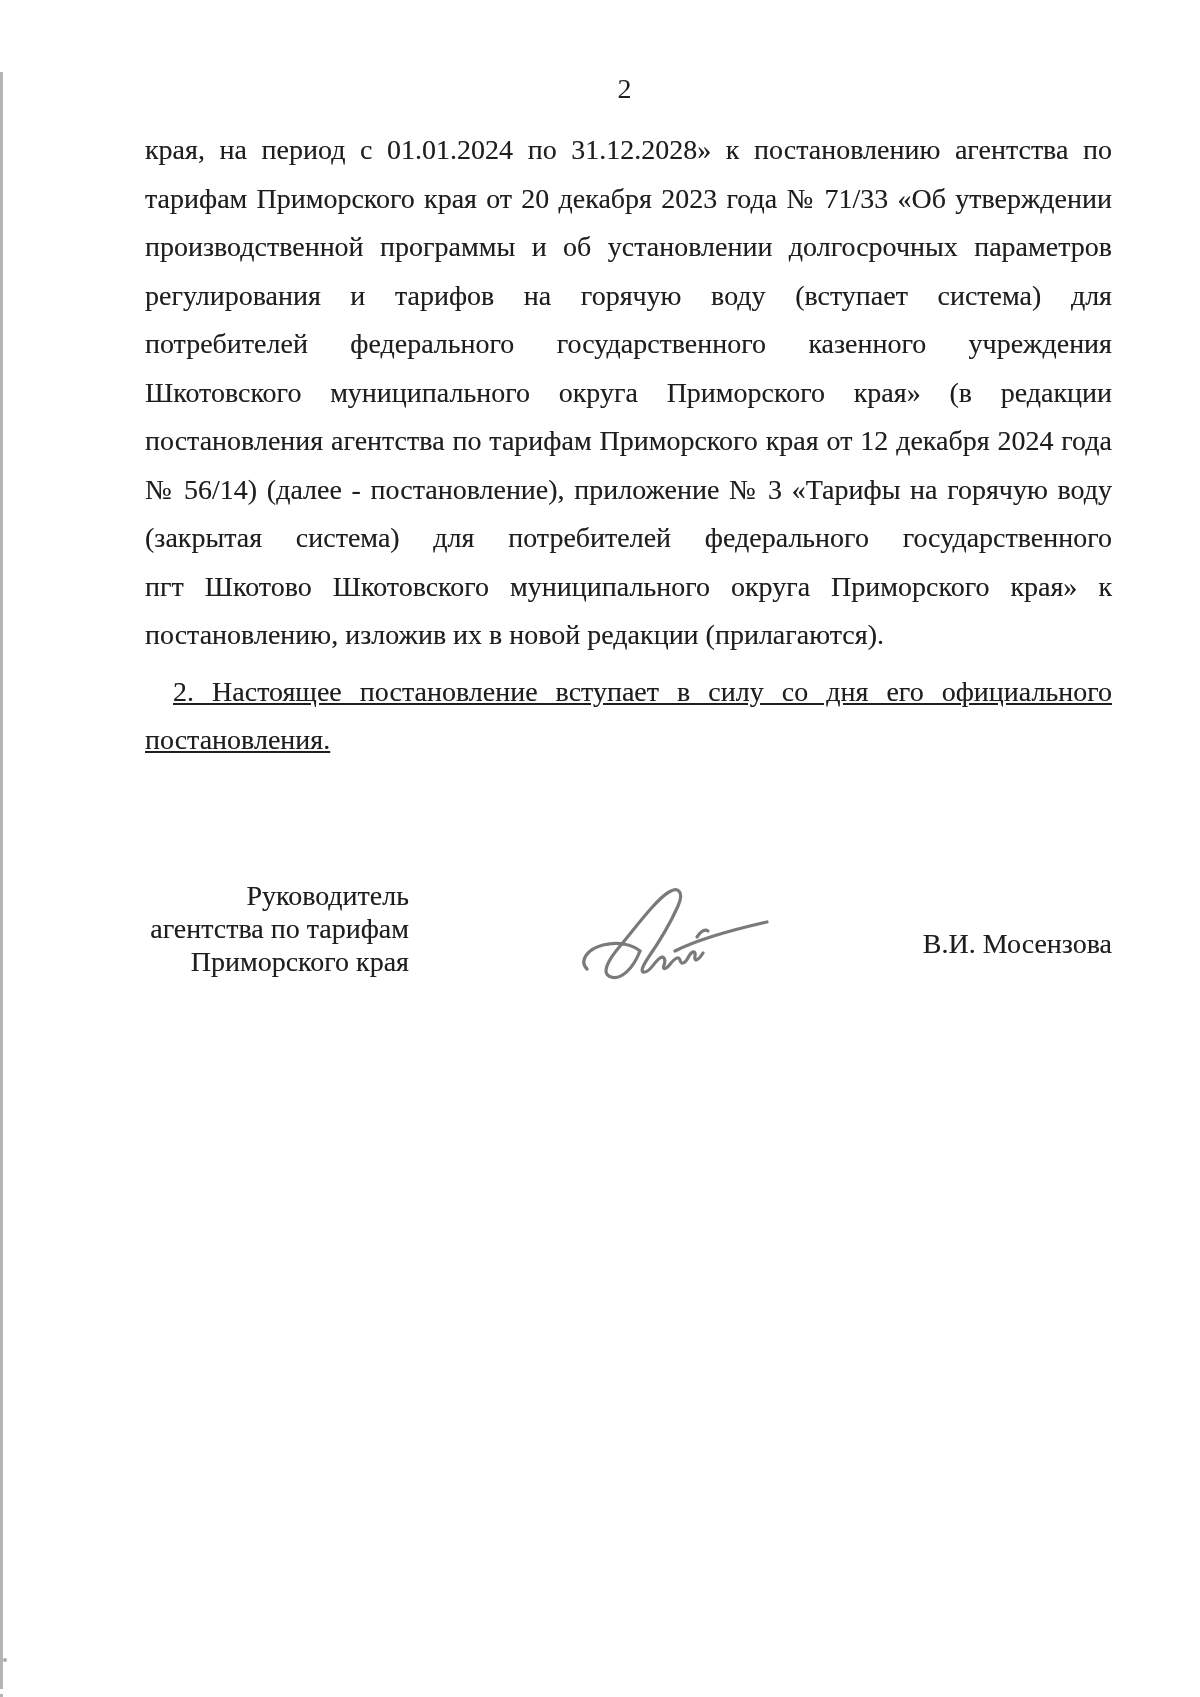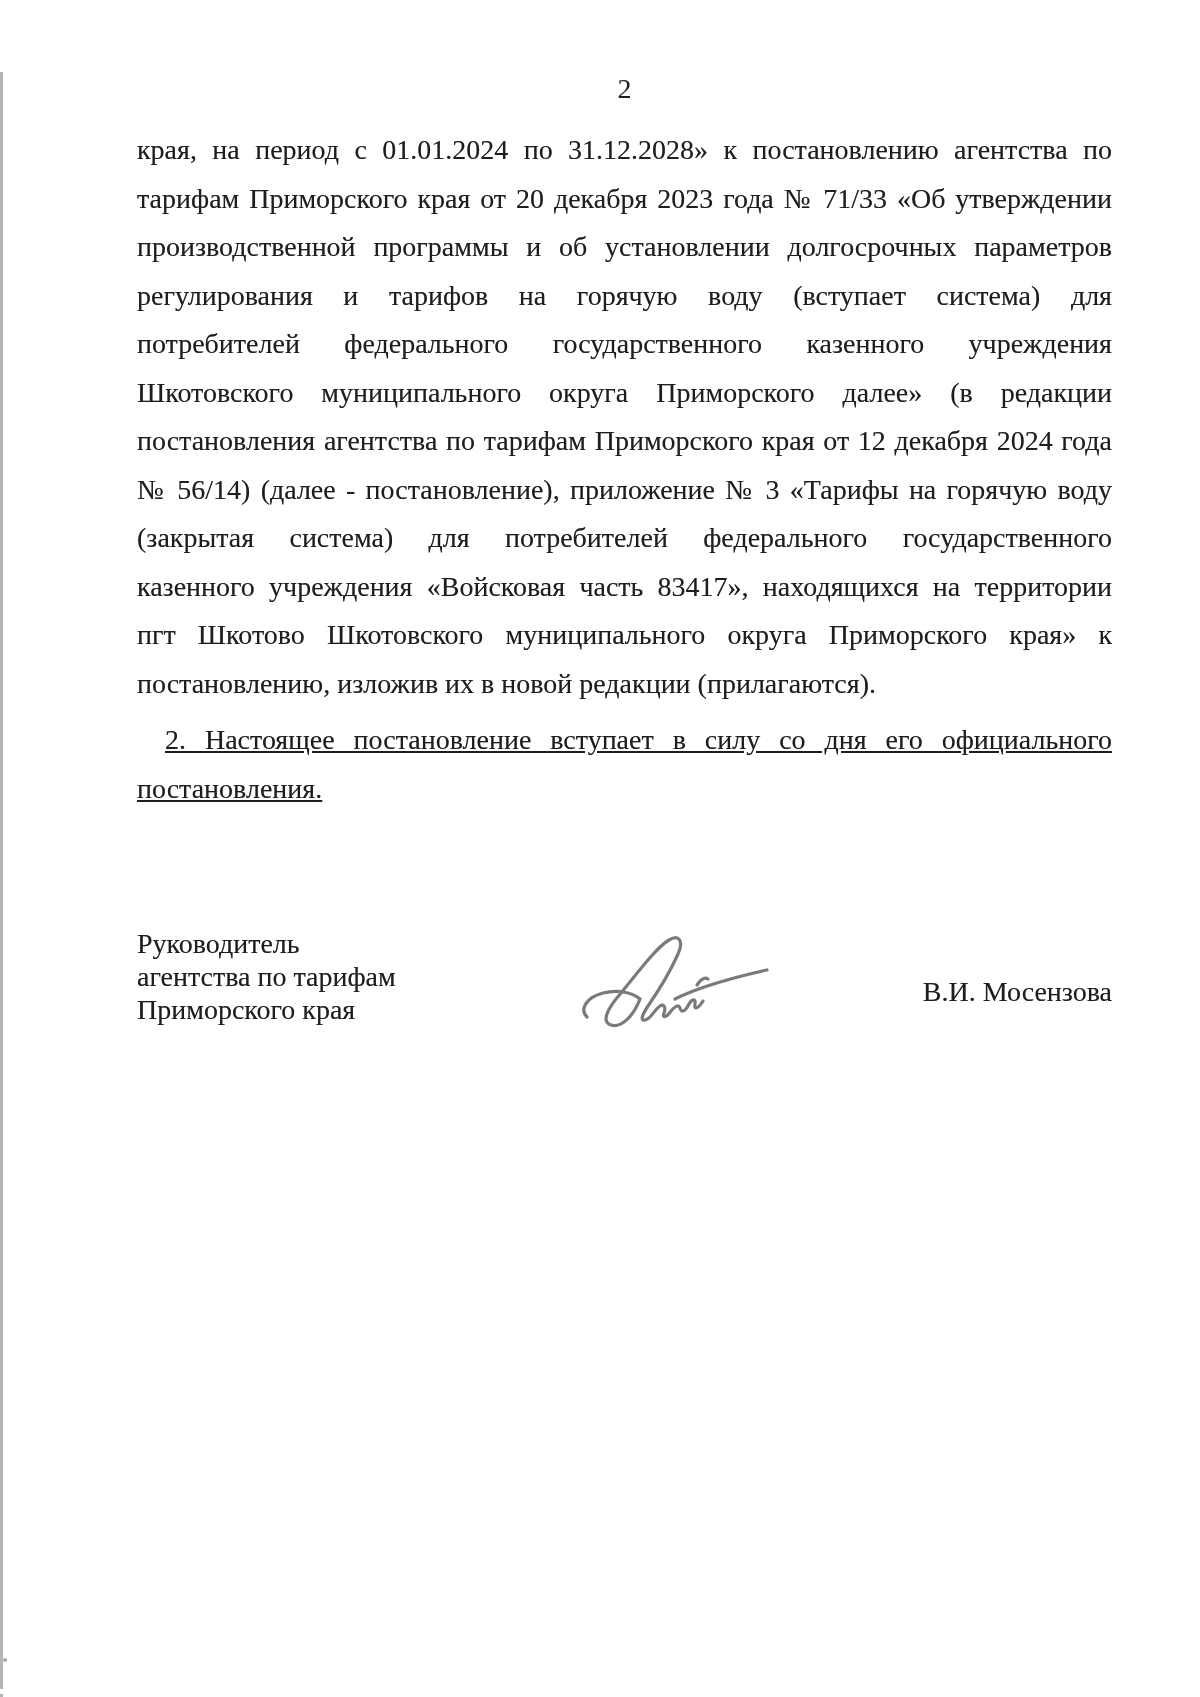--- a/index.html
+++ b/index.html
@@ -35,37 +35,37 @@
     font-size: 28px;
     text-align: center;
   }
 
   .body-text {
     margin-top: 20px;
     font-size: 28px;
     line-height: 48.5px;
     text-shadow: 0 0 0.5px rgba(30,30,30,0.45);
   }
-  .line { white-space: normal; }
+  .line { white-space: normal; margin-left: 8px; }
   .j {
     text-align: justify;
     text-align-last: justify;
   }
   .para2 { margin-top: 8px; text-decoration: underline; }
   .indent { text-indent: 28px; }
 
   .sig-row {
     position: relative;
     margin-top: 114px;
     height: 130px;
     font-size: 28px;
   }
   .sig-left {
     width: 272px;
-    text-align: left;
+    text-align: right;
     line-height: 33px;
     text-shadow: 0 0 0.5px rgba(30,30,30,0.45);
   }
   .sig-name {
     position: absolute;
     right: 0; top: 48px;
     line-height: 33px;
     text-shadow: 0 0 0.5px rgba(30,30,30,0.45);
   }
   .sig-svg {
@@ -91,25 +91,24 @@
 
   <div class="pagenum-line">2</div>
 
   <div class="body-text">
     <div>
       <div class="line j">края, на период с 01.01.2024 по 31.12.2028» к постановлению агентства по</div>
       <div class="line j">тарифам Приморского края от 20 декабря 2023 года № 71/33 «Об утверждении</div>
       <div class="line j">производственной программы и об установлении долгосрочных параметров</div>
       <div class="line j">регулирования и тарифов на горячую воду (вступает система) для</div>
       <div class="line j">потребителей федерального государственного казенного учреждения</div>
-      <div class="line j">Шкотовского муниципального округа Приморского далее» (в редакции</div>
+      <div class="line j">Шкотовского муниципального округа Приморского края» (в редакции</div>
       <div class="line j">постановления агентства по тарифам Приморского края от 12 декабря 2024 года</div>
       <div class="line j">№ 56/14) (далее - постановление), приложение № 3 «Тарифы на горячую воду</div>
       <div class="line j">(закрытая система) для потребителей федерального государственного</div>
-      <div class="line j">казенного учреждения «Войсковая часть 83417», находящихся на территории</div>
       <div class="line j">пгт Шкотово Шкотовского муниципального округа Приморского края» к</div>
       <div class="line">постановлению, изложив их в новой редакции (прилагаются).</div>
     </div>
     <div class="para2">
       <div class="line j indent">2. Настоящее постановление вступает в силу со дня его официального</div>
       <div class="line">постановления.</div>
     </div>
   </div>
 
   <div class="sig-row">

